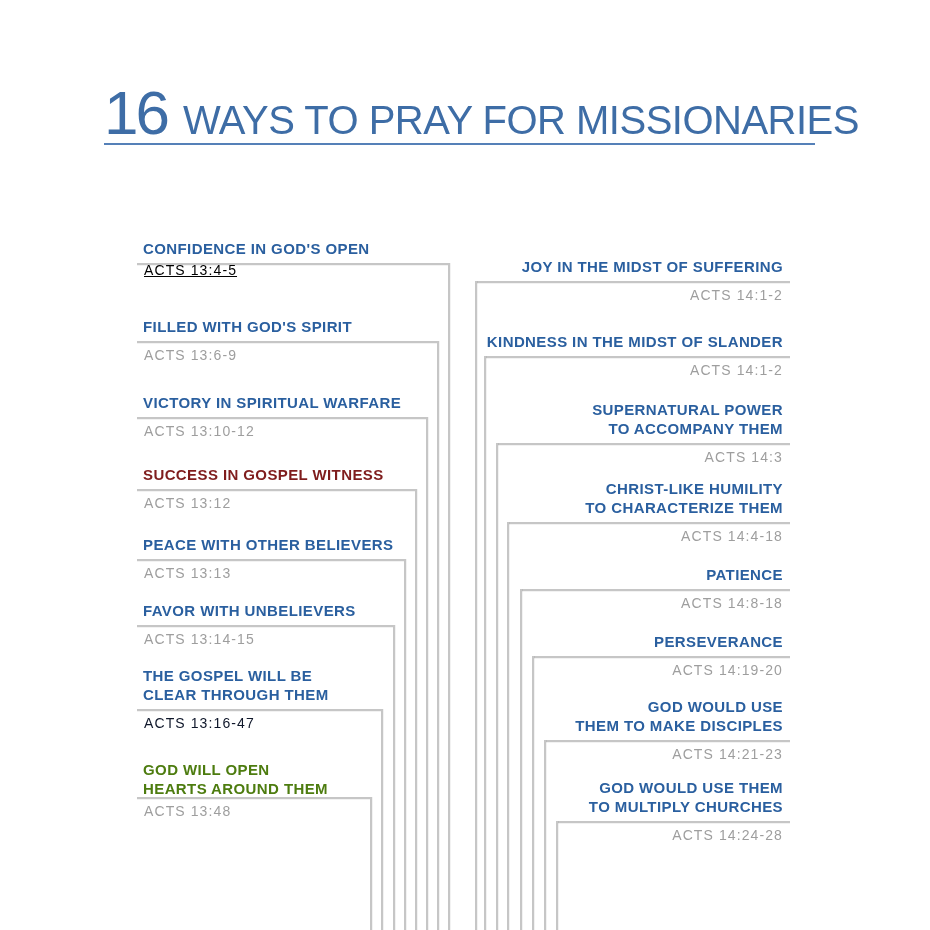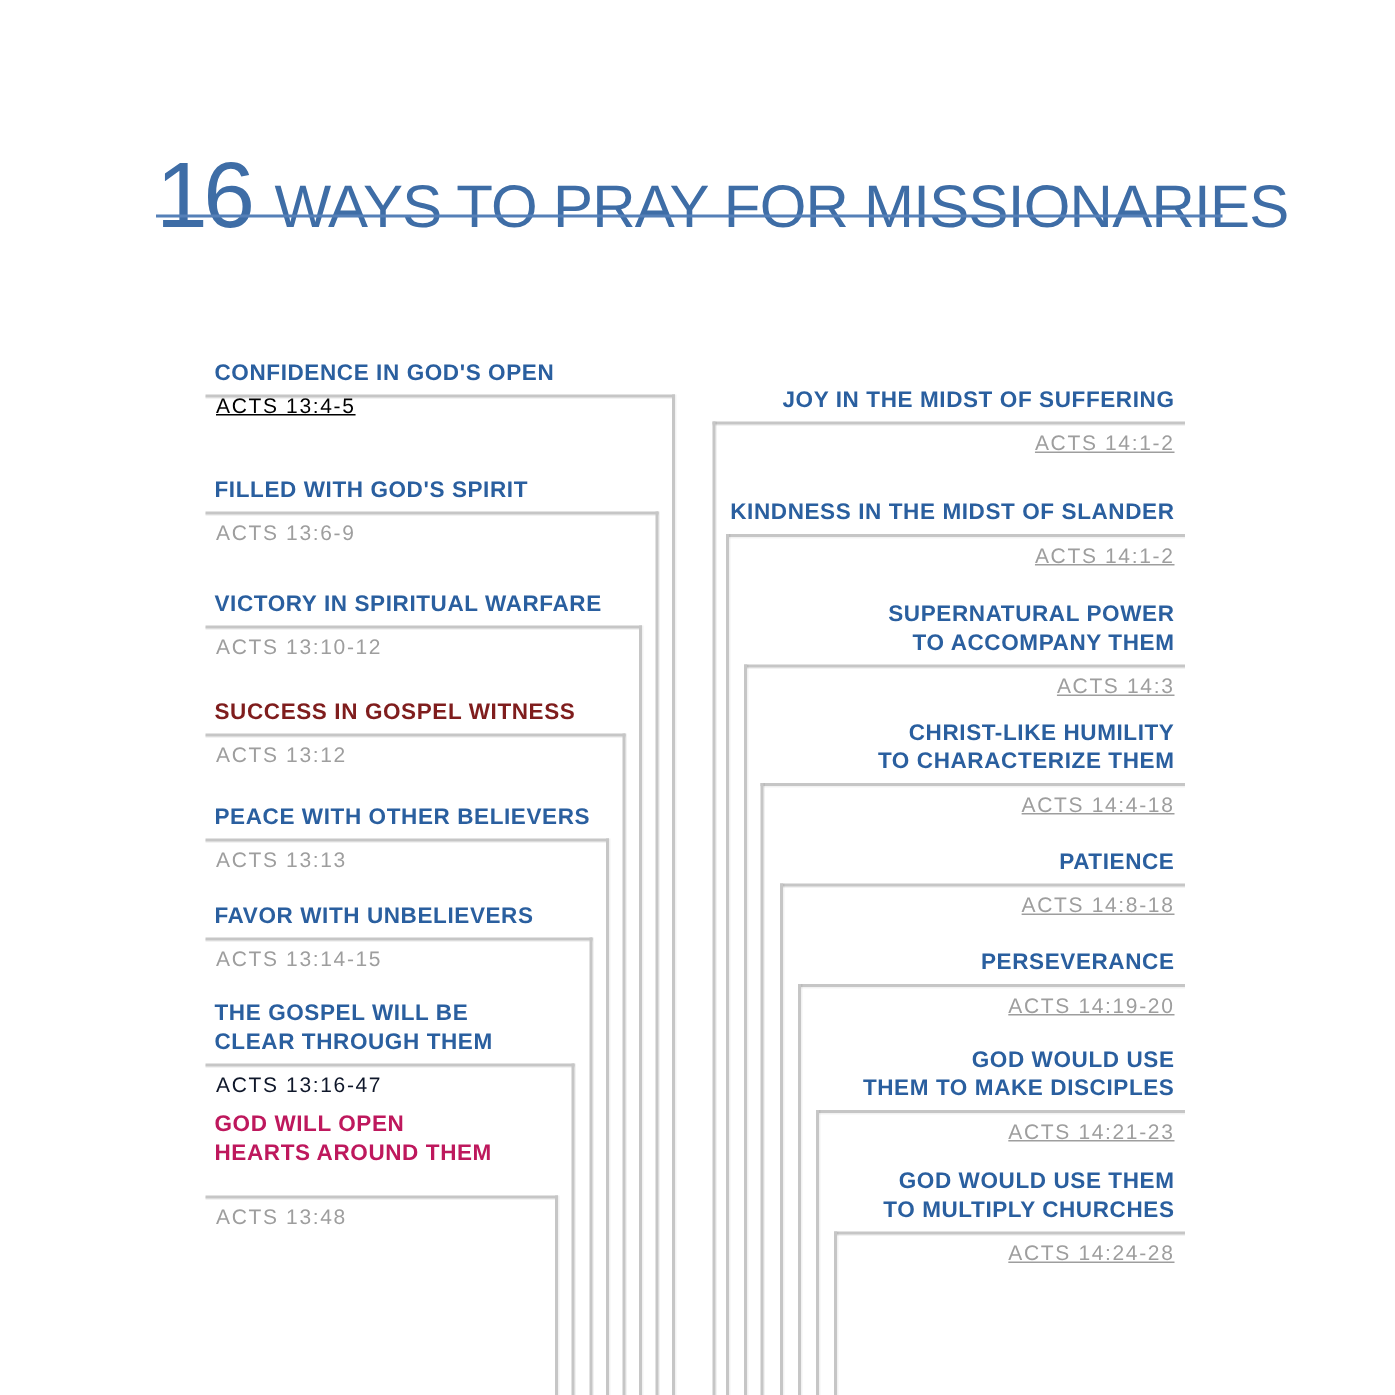--- a/index.html
+++ b/index.html
@@ -18,21 +18,20 @@
 
   
   .title-row {
     position: absolute;
     left: 104px;
     top: 82px;
     display: flex;
     align-items: baseline;
     gap: 16px;
     white-space: nowrap;
-    margin-top: 18px;
   }
   .title-num {
     font-size: 62px;
     font-weight: 400;
     letter-spacing: -3px;
     color: #37669f;
     line-height: 1;
   }
   .title-text {
     font-size: 40px;
@@ -65,21 +64,21 @@
 
   .ref {
     position: absolute;
     font-size: 14px;
     font-weight: 400;
     letter-spacing: 1.1px;
     color: #9e9e9e;
     white-space: nowrap;
   }
   .ref.left  { left: 144px; }
-  .ref.right { right: 147px; text-align: left; text-decoration: underline; }
+  .ref.right { right: 147px; text-align: left; }
 
   .hline {
     position: absolute;
     height: 2px;
     background: #c6c6c6;
     box-shadow: 0 1px 0 rgba(0,0,0,0.05);
   }
   .vline {
     position: absolute;
     width: 2px;
@@ -133,21 +132,21 @@
       <div class="ref left" style="top: 631px; color: rgb(158, 158, 158);">ACTS 13:14-15</div>
       <div class="hline" style="top: 625px; left: 137px; width: 258px; background: rgb(198, 198, 198);"></div>
       <div class="vline" style="left: 393px; top: 625px; height: 305px; background: rgb(198, 198, 198);"></div>
       <div class="heading left" style="bottom: 226px; color: rgb(42, 95, 159);">
         <div class="heading-line">THE GOSPEL WILL BE</div>
         <div class="heading-line">CLEAR THROUGH THEM</div>
       </div>
       <div class="ref left" style="top: 715px; color: #0f172a;">ACTS 13:16-47</div>
       <div class="hline" style="top: 709px; left: 137px; width: 246px; background: rgb(198, 198, 198);"></div>
       <div class="vline" style="left: 381px; top: 709px; height: 221px; background: rgb(198, 198, 198);"></div>
-      <div class="heading left" style="bottom: 152px; color: #be185d;">
+      <div class="heading left" style="bottom: 132px; color: #4d7c0f;">
         <div class="heading-line">GOD WILL OPEN</div>
         <div class="heading-line">HEARTS AROUND THEM</div>
       </div>
       <div class="ref left" style="top: 803px; color: rgb(158, 158, 158);">ACTS 13:48</div>
       <div class="hline" style="top: 797px; left: 137px; width: 235px; background: rgb(198, 198, 198);"></div>
       <div class="vline" style="left: 370px; top: 797px; height: 133px; background: rgb(198, 198, 198);"></div>
       <div class="heading right" style="bottom: 654px; color: rgb(42, 95, 159);">
         <div class="heading-line">JOY IN THE MIDST OF SUFFERING</div>
       </div>
       <div class="ref right" style="top: 287px; color: rgb(158, 158, 158);">ACTS 14:1-2</div>

